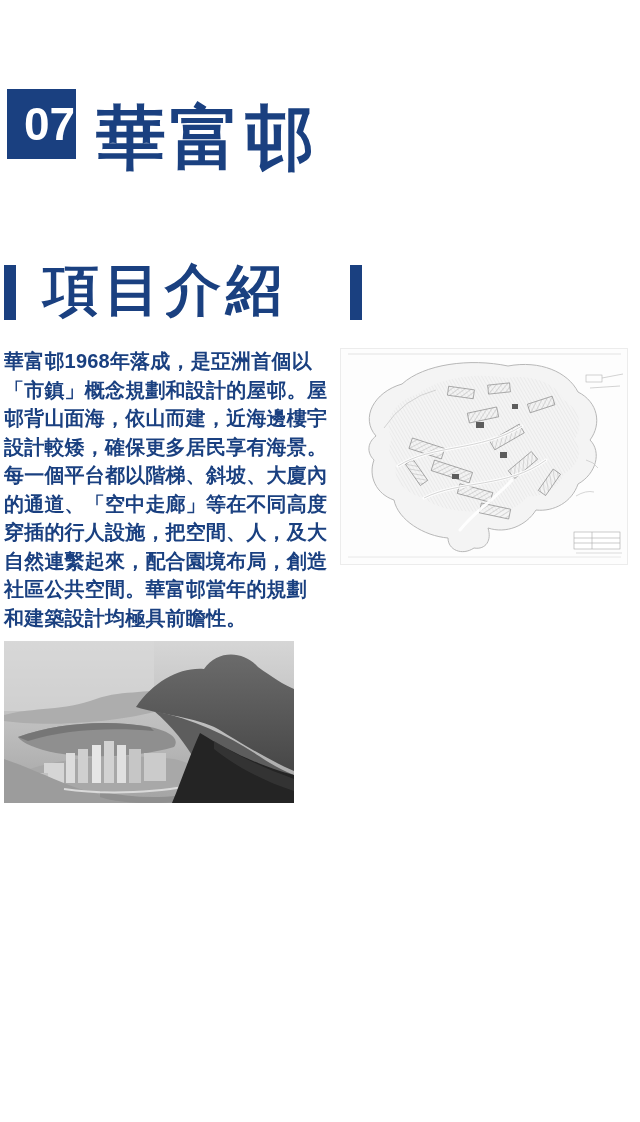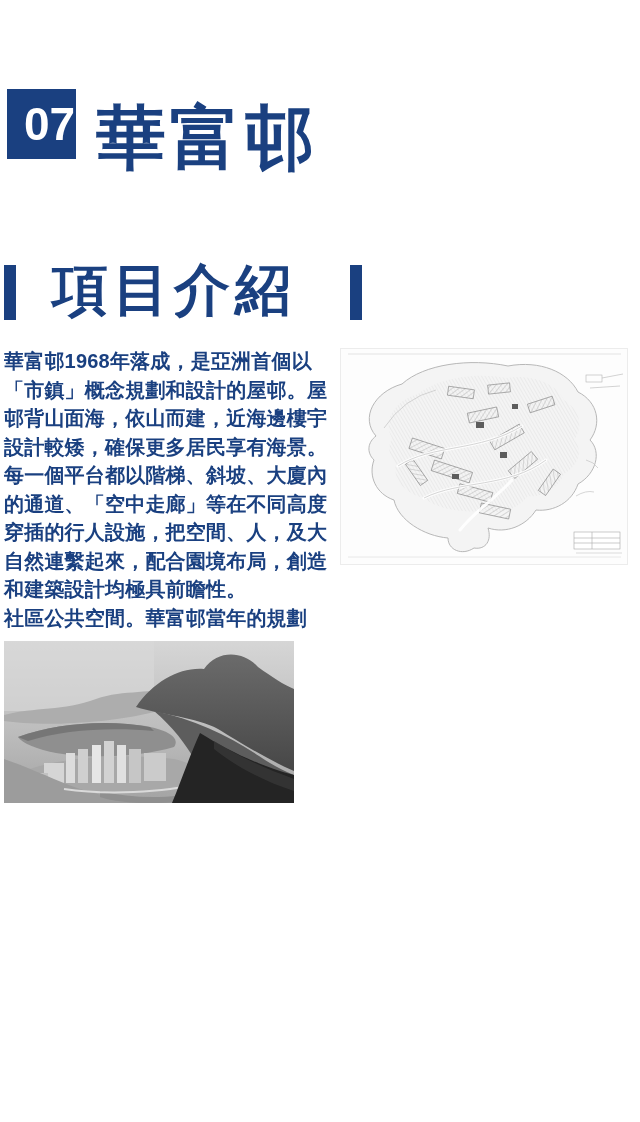--- a/index.html
+++ b/index.html
@@ -31,21 +31,21 @@
     display:flex; align-items:flex-start;
   }
   .section-heading.left  { left:4px; }
   .section-heading.right { left:350px; }
   .heading-bar {
     width:12px; height:55px; margin-top:8px;
     background:var(--accent);
     flex:0 0 auto;
   }
   .heading-text {
-    margin-left:36px;
+    margin-left:27px;
     font-size:56px; line-height:66px;
     font-weight:900; color:var(--accent);
     letter-spacing:5px; white-space:nowrap;
   }
   .intro-paragraph {
     position:absolute; left:4px; top:347px; width:340px;
     color:var(--accent);
     font-size:20px; font-weight:700;
   }
   .paragraph-line {
@@ -82,22 +82,22 @@
 
 <div class="intro-paragraph">
     <div class="paragraph-line">華富邨1968年落成，是亞洲首個以</div>
     <div class="paragraph-line">「市鎮」概念規劃和設計的屋邨。屋</div>
     <div class="paragraph-line">邨背山面海，依山而建，近海邊樓宇</div>
     <div class="paragraph-line">設計較矮，確保更多居民享有海景。</div>
     <div class="paragraph-line">每一個平台都以階梯、斜坡、大廈內</div>
     <div class="paragraph-line">的通道、「空中走廊」等在不同高度</div>
     <div class="paragraph-line">穿插的行人設施，把空間、人，及大</div>
     <div class="paragraph-line">自然連繫起來，配合園境布局，創造</div>
+    <div class="paragraph-line">社區公共空間。華富邨當年的規劃</div>
     <div class="paragraph-line">和建築設計均極具前瞻性。</div>
-    <div class="paragraph-line">社區公共空間。華富邨當年的規劃</div>
   </div>
 
 <div class="sketch-figure" aria-label="aerial-perspective-pencil-sketch-of-estate">
   <svg viewBox="0 0 288 217" xmlns="http://www.w3.org/2000/svg" preserveAspectRatio="none">
     <defs>
       <pattern id="hatch" width="4" height="4" patternUnits="userSpaceOnUse" patternTransform="rotate(45)">
         <line x1="0" y1="0" x2="0" y2="4" stroke="#9a9a9a" stroke-width="0.7"></line>
       </pattern>
       <pattern id="hatch2" width="3" height="3" patternUnits="userSpaceOnUse" patternTransform="rotate(-30)">
         <line x1="0" y1="0" x2="0" y2="3" stroke="#b4b4b4" stroke-width="0.5"></line>

